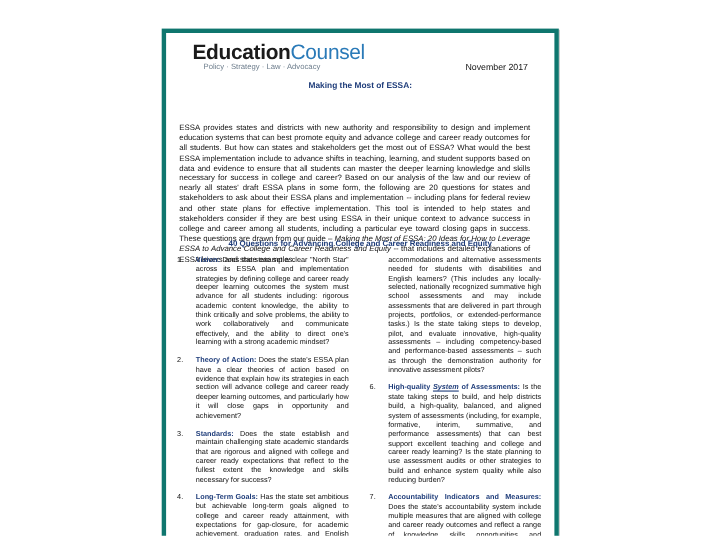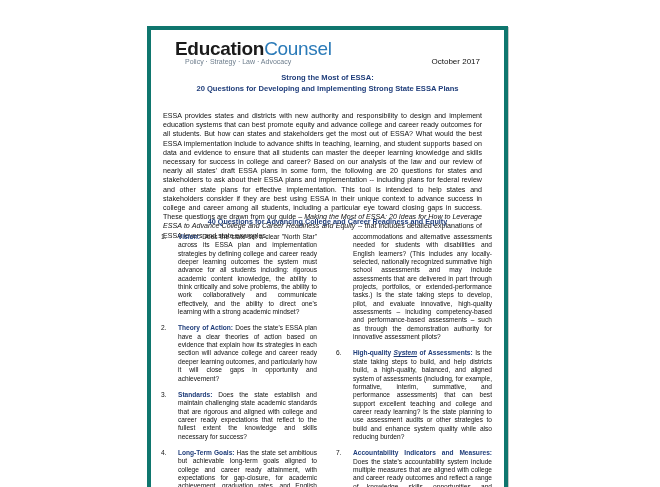--- a/index.html
+++ b/index.html
@@ -30,25 +30,24 @@
 </head>
 <body>
 
 <div class="page">
 
   <div class="logo">
     <div class="logo-main"><span>Education</span><span class="counsel">Counsel</span></div>
     <div class="logo-tag">Policy · Strategy · Law · Advocacy</div>
   </div>
 
-  <div class="date">October 2017</div>
+  <div class="date">November 2017</div>
 
   <div class="title-block">
-    <div>Strong the Most of ESSA:</div>
-    <div>20 Questions for Developing and Implementing Strong State ESSA Plans</div>
+    <div>Making the Most of ESSA:</div>
   </div>
 
   <div class="intro"><span>ESSA provides states and districts with new authority and responsibility to design and implement education systems that can best promote equity and advance college and career ready outcomes for all students.  But how can states and stakeholders get the most out of ESSA? What would the best ESSA implementation include to advance shifts in teaching, learning, and student supports based on data and evidence to ensure that all students can master the deeper learning knowledge and skills necessary for success in college and career? Based on our analysis of the law and our review of nearly all states' draft ESSA plans in some form, the following are 20 questions for states and stakeholders to ask about their ESSA plans and implementation -- including plans for federal review and other state plans for effective implementation.  This tool is intended to help states and stakeholders consider if they are best using ESSA in their unique context to advance success in college and career among all students, including a particular eye toward closing gaps in success.  These questions are drawn from our guide – </span><i>Making the Most of ESSA: 20 Ideas for How to Leverage ESSA to Advance College and Career Readiness and Equity</i><span> -- that includes detailed explanations of ESSA levers and state examples.</span></div>
 
   <div class="section-heading">40 Questions for Advancing College and Career Readiness and Equity</div>
 
   <div class="col left">
     <div class="q">
       <span class="num">1.</span>
       <span class="term">Vision:</span><span> Does the state set a clear "North Star" across its ESSA plan and implementation strategies by defining college and career ready deeper learning outcomes the system must advance for all students including:  rigorous academic content knowledge, the ability to think critically and solve problems, the ability to work collaboratively and communicate effectively, and the ability to direct one's learning with a strong academic mindset?</span>

